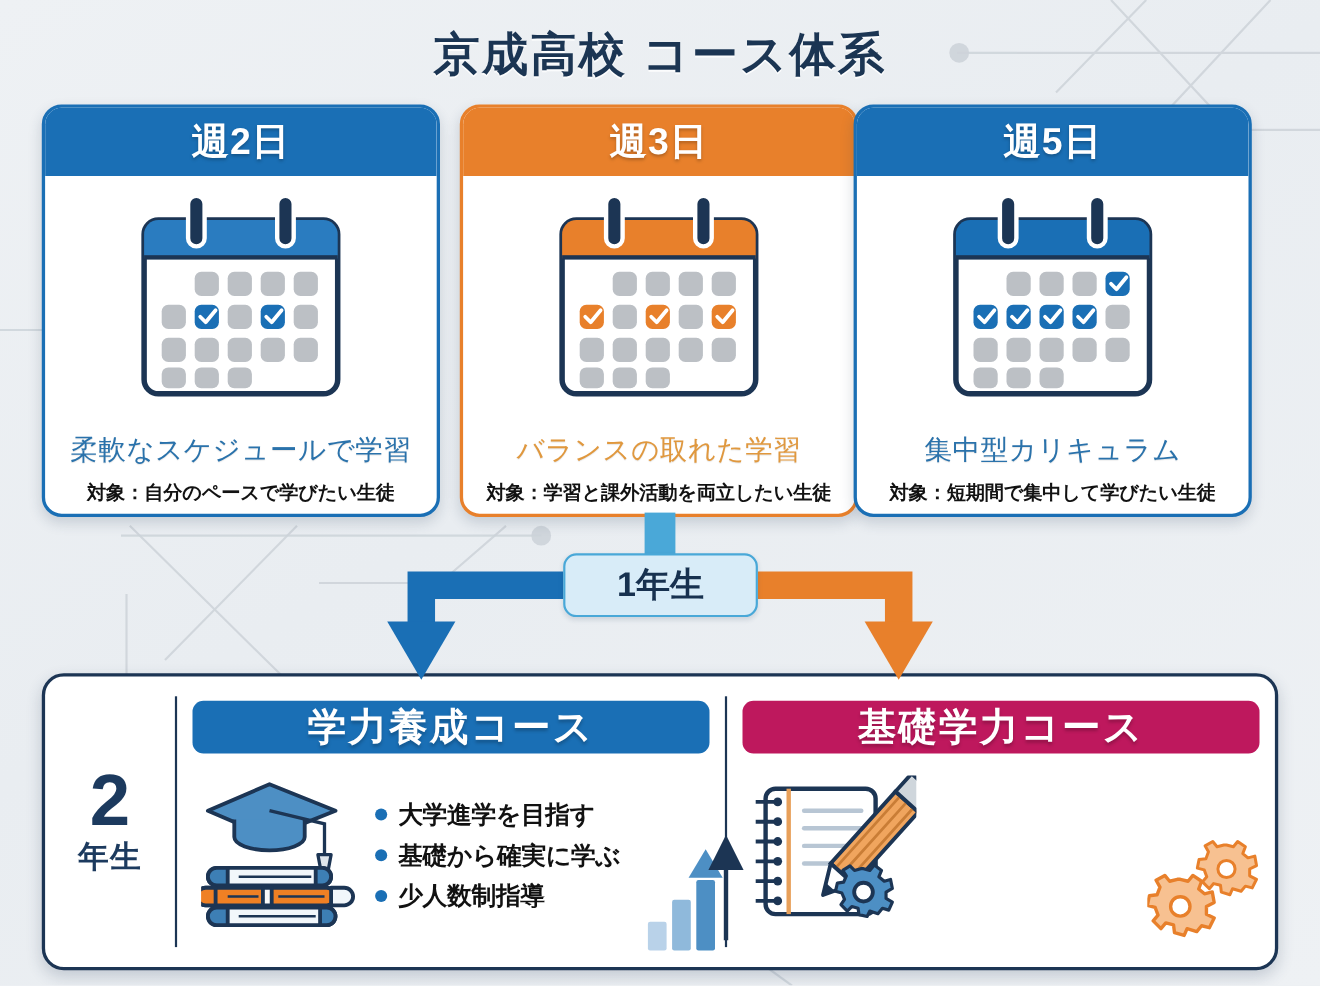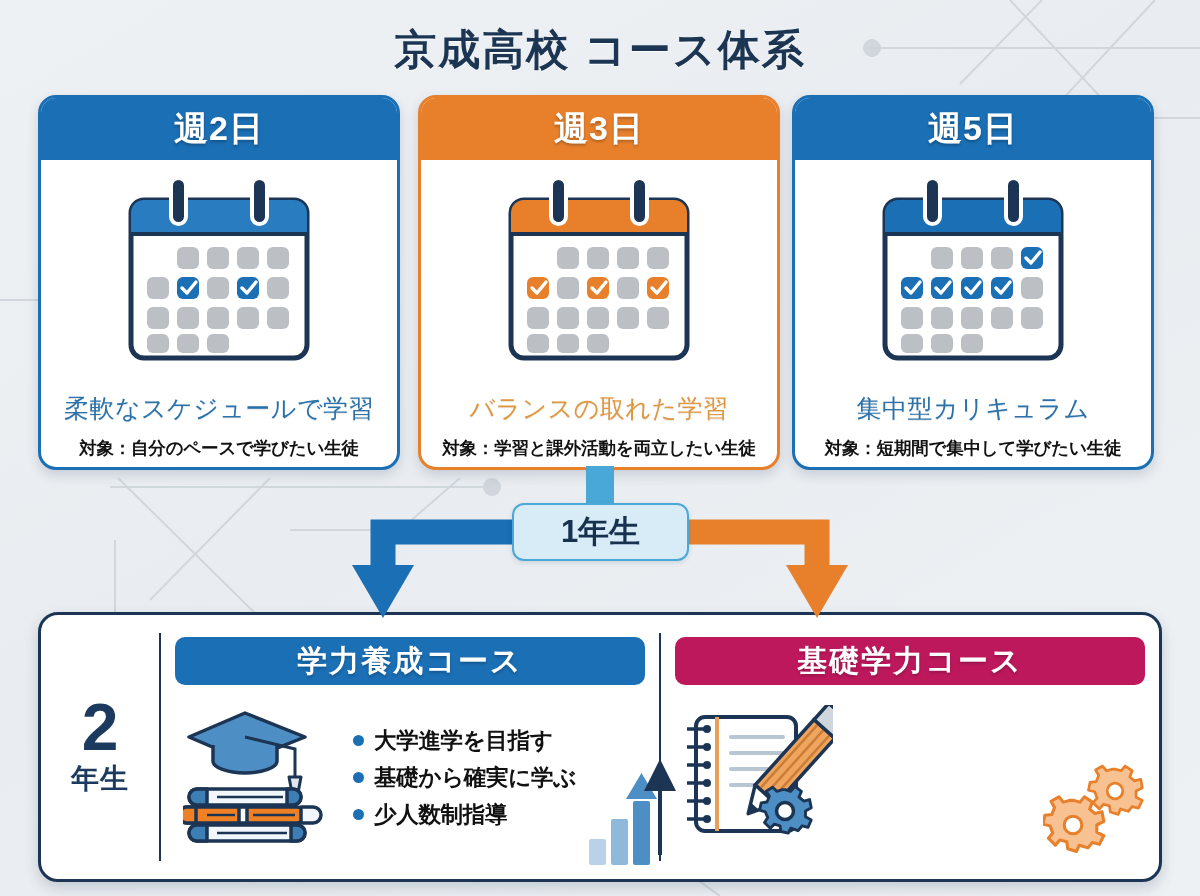--- a/index.html
+++ b/index.html
@@ -32,21 +32,21 @@
     width: 362px; height: 375px;
     background: #ffffff;
     border-radius: 18px;
     border: 3px solid #1a6fb5;
     box-shadow: 0 5px 12px rgba(40,60,90,.18);
     overflow: hidden;
     display: flex; flex-direction: column;
   }
   #card-0 { left: 38px; }
   #card-1 { left: 418px; border-color:#e8802b; }
-  #card-2 { left: 792px; }
+  #card-2 { left: 776px; }
 
   .card-head {
     height: 62px; flex: 0 0 62px;
     background: #1a6fb5;
     color: #fff;
     display:flex; align-items:center; justify-content:center;
     font-size: 34px; font-weight: bold; letter-spacing: 1px;
     text-shadow: 0 2px 3px rgba(0,0,0,.25);
   }
   #card-1 .card-head { background:#e8802b; }
@@ -108,26 +108,26 @@
     flex:1; position:relative;
     padding: 22px 14px 10px;
     display:flex; flex-direction:column;
   }
   .course-head {
     height:48px;
     background:#1a6fb5;
     color:#fff;
     border-radius:10px;
     display:flex; align-items:center; justify-content:center;
-    font-size:30px; font-weight:bold; letter-spacing:2px;
+    font-size:35px; font-weight:bold; letter-spacing:2px;
     text-shadow: 0 2px 3px rgba(0,0,0,.22);
   }
   .course-col.orange .course-head { background:#be185d; }
   .course-inner {
-    flex:1; display:flex; align-items:center; gap:20px;
+    flex:1; display:flex; align-items:center; gap:8px;
     padding-left: 8px;
   }
   .course-icon { flex:0 0 auto; }
   .bullets { list-style:none; display:flex; flex-direction:column; gap:6px; }
   .bullets li {
     font-size:22.5px; font-weight:bold; color:#111;
     display:flex; align-items:center; gap:10px; letter-spacing:-.3px;
   }
   .bullets li::before {
     content:''; width:11px; height:11px; border-radius:50%;

